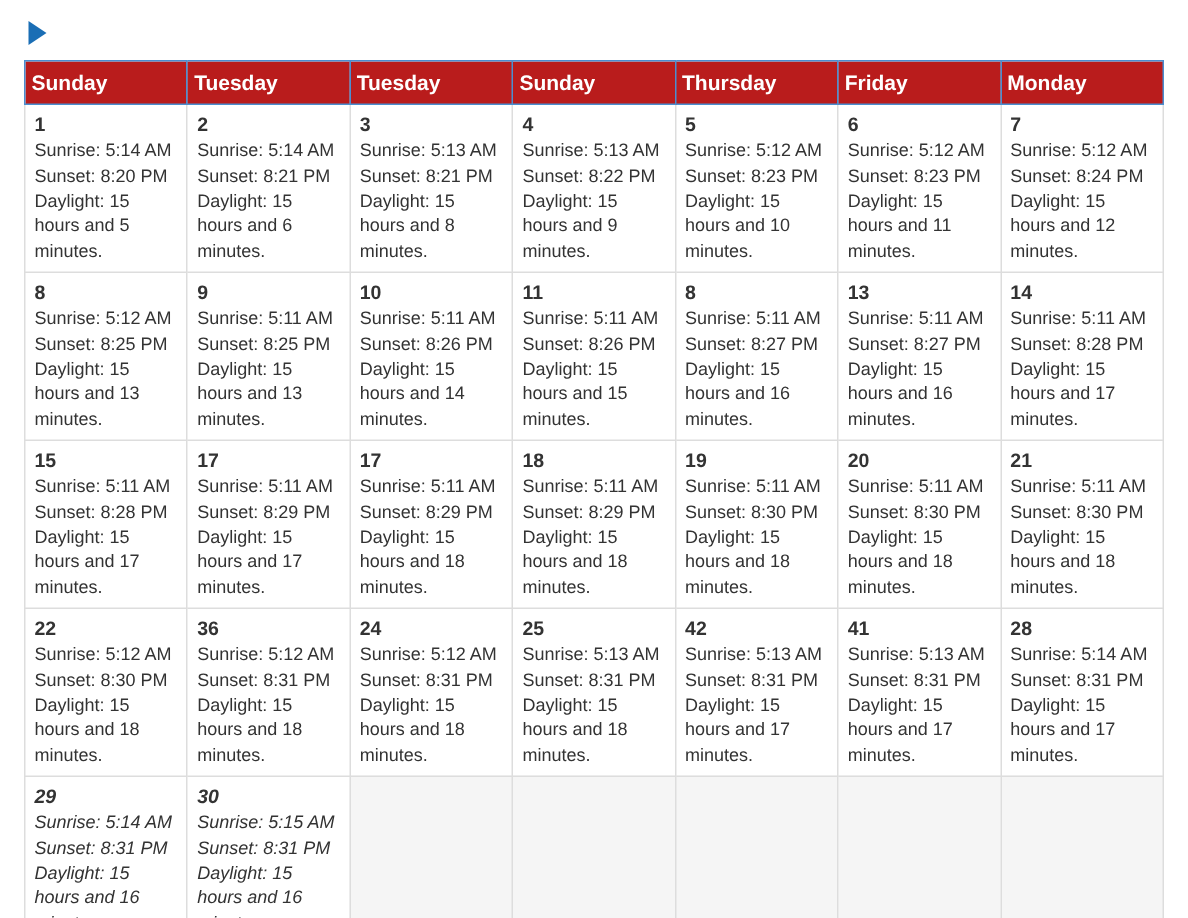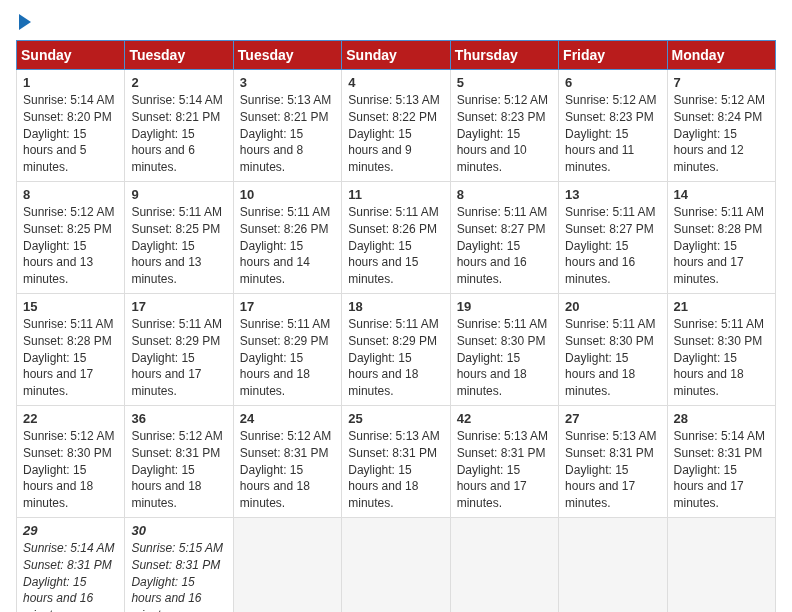--- a/index.html
+++ b/index.html
@@ -153,21 +153,21 @@
         <td><span class="day-number">19</span><span class="cell-text">Sunrise: 5:11 AM<br>Sunset: 8:30 PM<br>Daylight: 15 hours and 18 minutes.</span></td>
         <td><span class="day-number">20</span><span class="cell-text">Sunrise: 5:11 AM<br>Sunset: 8:30 PM<br>Daylight: 15 hours and 18 minutes.</span></td>
         <td><span class="day-number">21</span><span class="cell-text">Sunrise: 5:11 AM<br>Sunset: 8:30 PM<br>Daylight: 15 hours and 18 minutes.</span></td>
       </tr>
       <tr>
         <td><span class="day-number">22</span><span class="cell-text">Sunrise: 5:12 AM<br>Sunset: 8:30 PM<br>Daylight: 15 hours and 18 minutes.</span></td>
         <td><span class="day-number">36</span><span class="cell-text">Sunrise: 5:12 AM<br>Sunset: 8:31 PM<br>Daylight: 15 hours and 18 minutes.</span></td>
         <td><span class="day-number">24</span><span class="cell-text">Sunrise: 5:12 AM<br>Sunset: 8:31 PM<br>Daylight: 15 hours and 18 minutes.</span></td>
         <td><span class="day-number">25</span><span class="cell-text">Sunrise: 5:13 AM<br>Sunset: 8:31 PM<br>Daylight: 15 hours and 18 minutes.</span></td>
         <td><span class="day-number">42</span><span class="cell-text">Sunrise: 5:13 AM<br>Sunset: 8:31 PM<br>Daylight: 15 hours and 17 minutes.</span></td>
-        <td><span class="day-number">27</span><span class="cell-text">Sunrise: 5:13 AM<br>Sunset: 8:31 PM<br>Daylight: 15 hours and 17 minutes.</span></td>
+        <td><span class="day-number">41</span><span class="cell-text">Sunrise: 5:13 AM<br>Sunset: 8:31 PM<br>Daylight: 15 hours and 17 minutes.</span></td>
         <td><span class="day-number">28</span><span class="cell-text">Sunrise: 5:14 AM<br>Sunset: 8:31 PM<br>Daylight: 15 hours and 17 minutes.</span></td>
       </tr>
       <tr>
         <td><span class="day-number">29</span><span class="cell-text">Sunrise: 5:14 AM<br>Sunset: 8:31 PM<br>Daylight: 15 hours and 16 minutes.</span></td>
         <td><span class="day-number">30</span><span class="cell-text">Sunrise: 5:15 AM<br>Sunset: 8:31 PM<br>Daylight: 15 hours and 16 minutes.</span></td>
         <td class="empty"></td>
         <td class="empty"></td>
         <td class="empty"></td>
         <td class="empty"></td>
         <td class="empty"></td>

